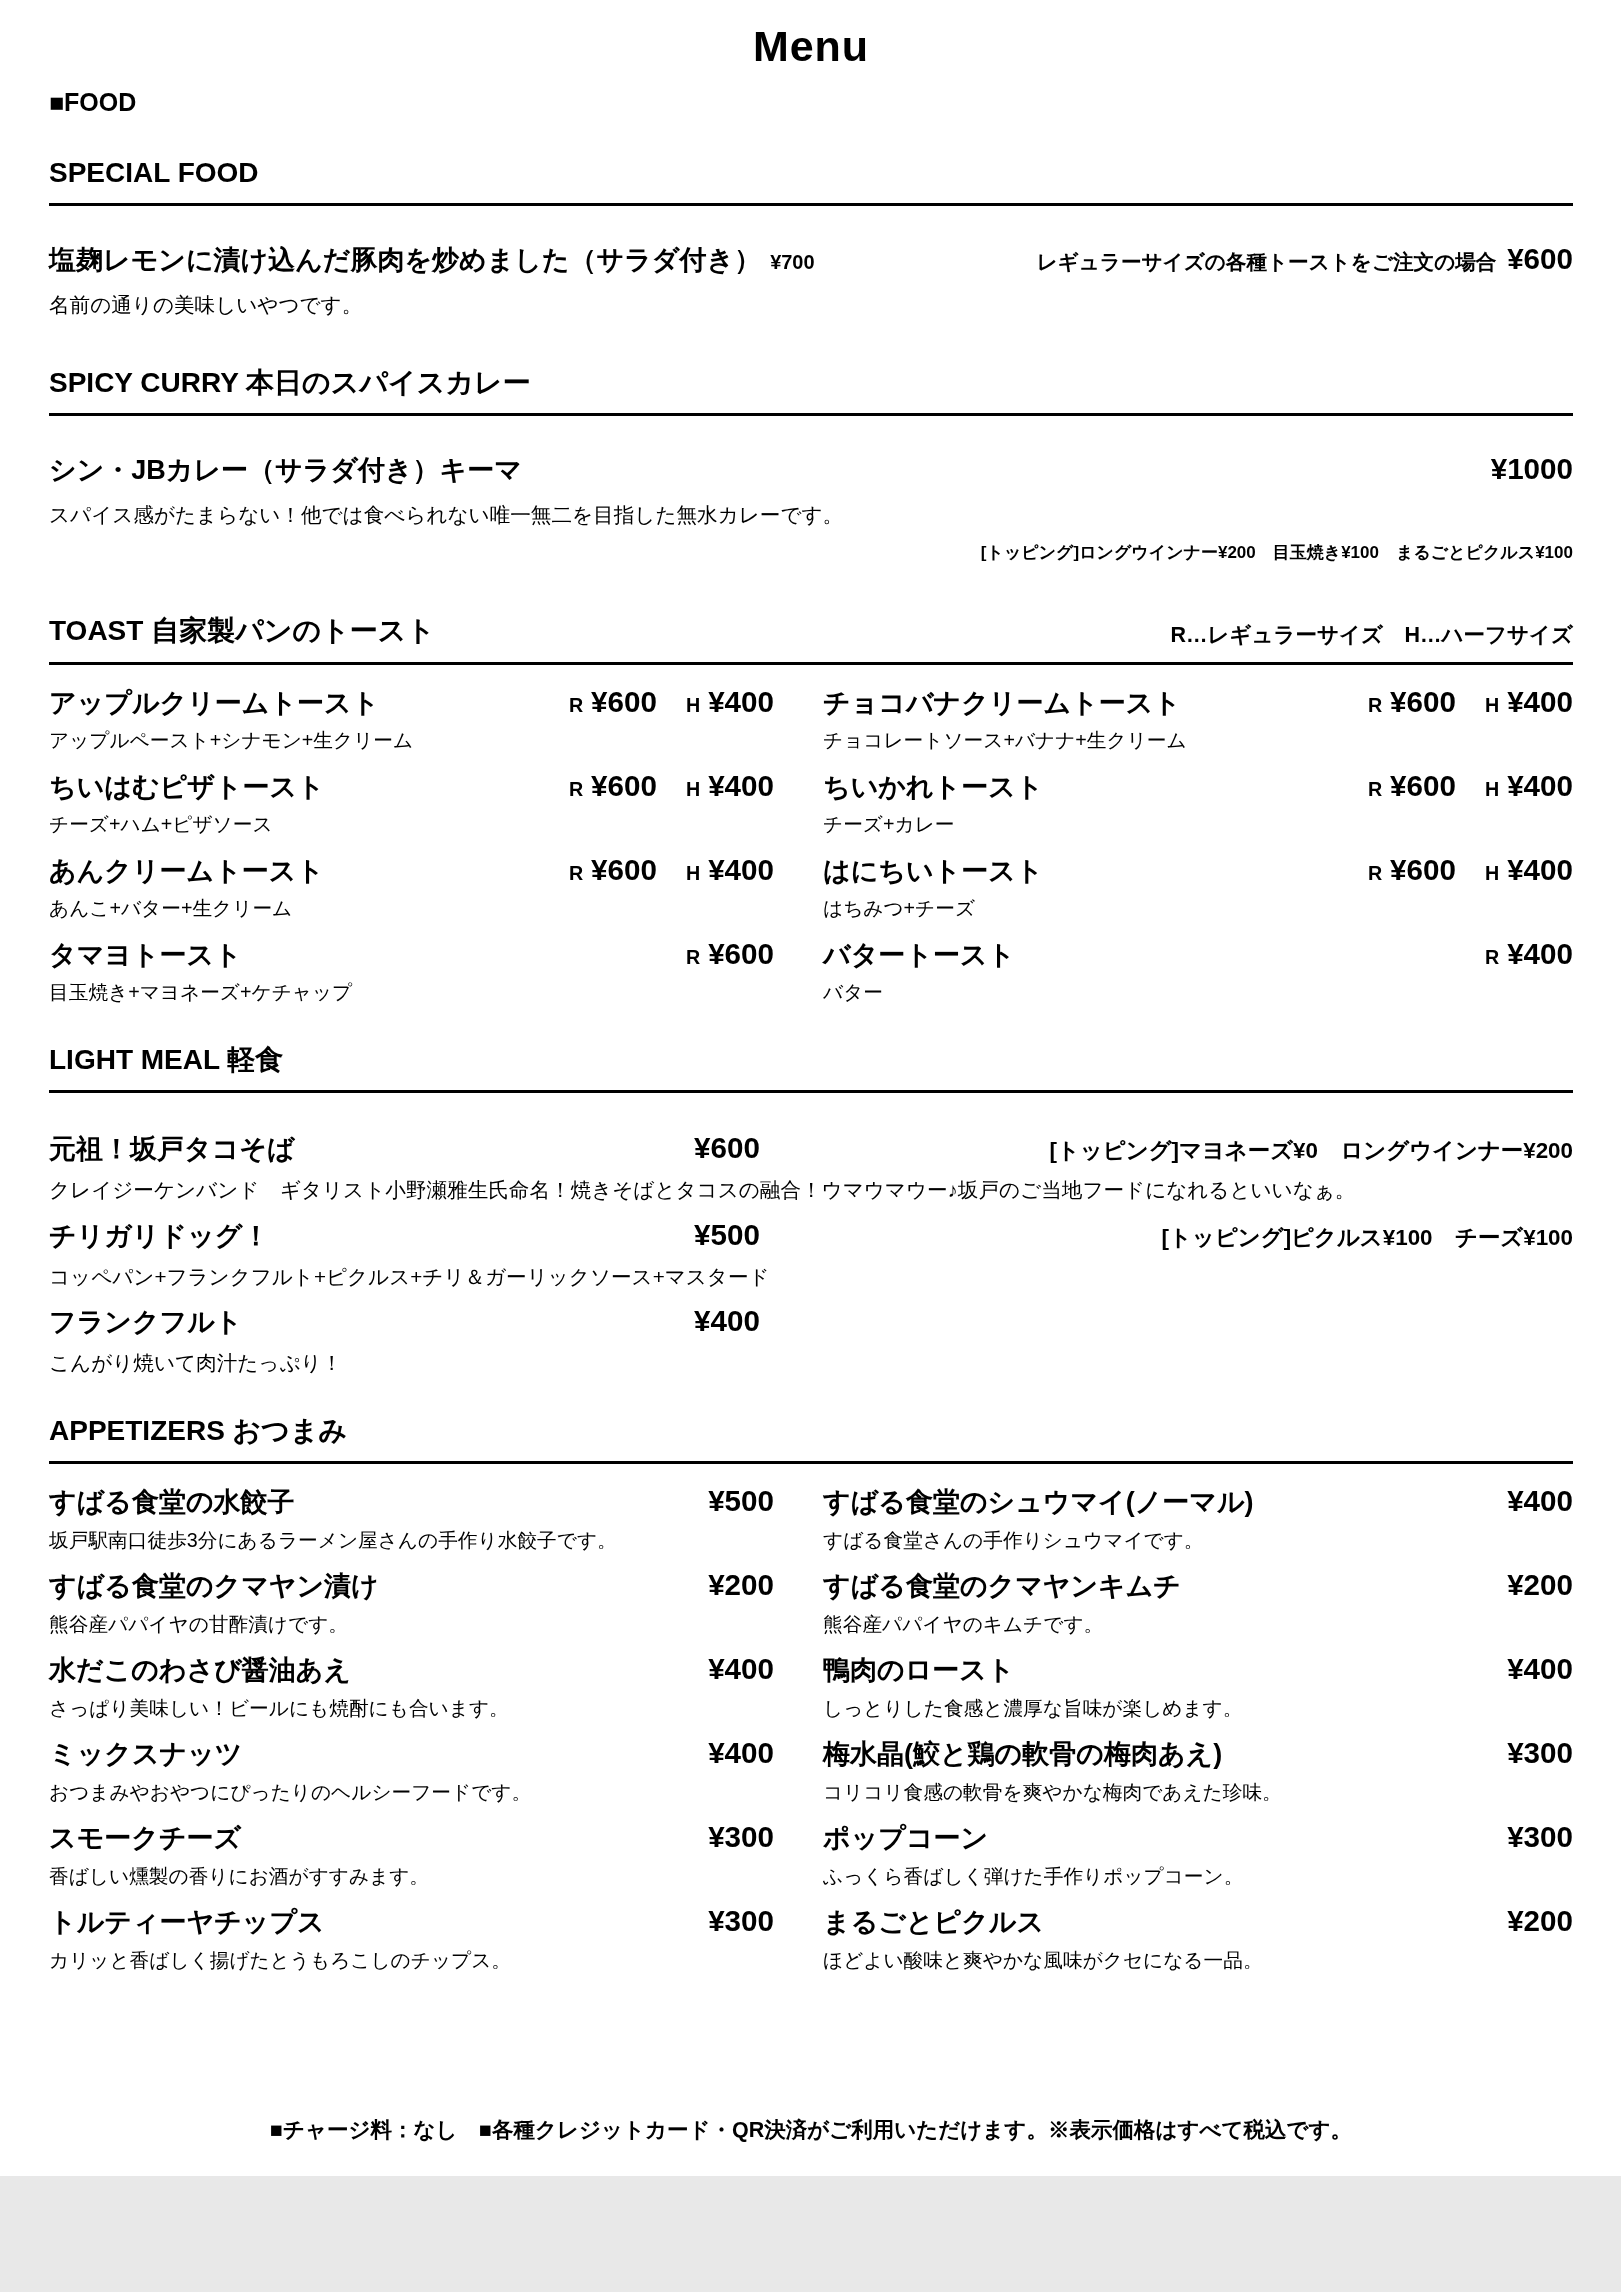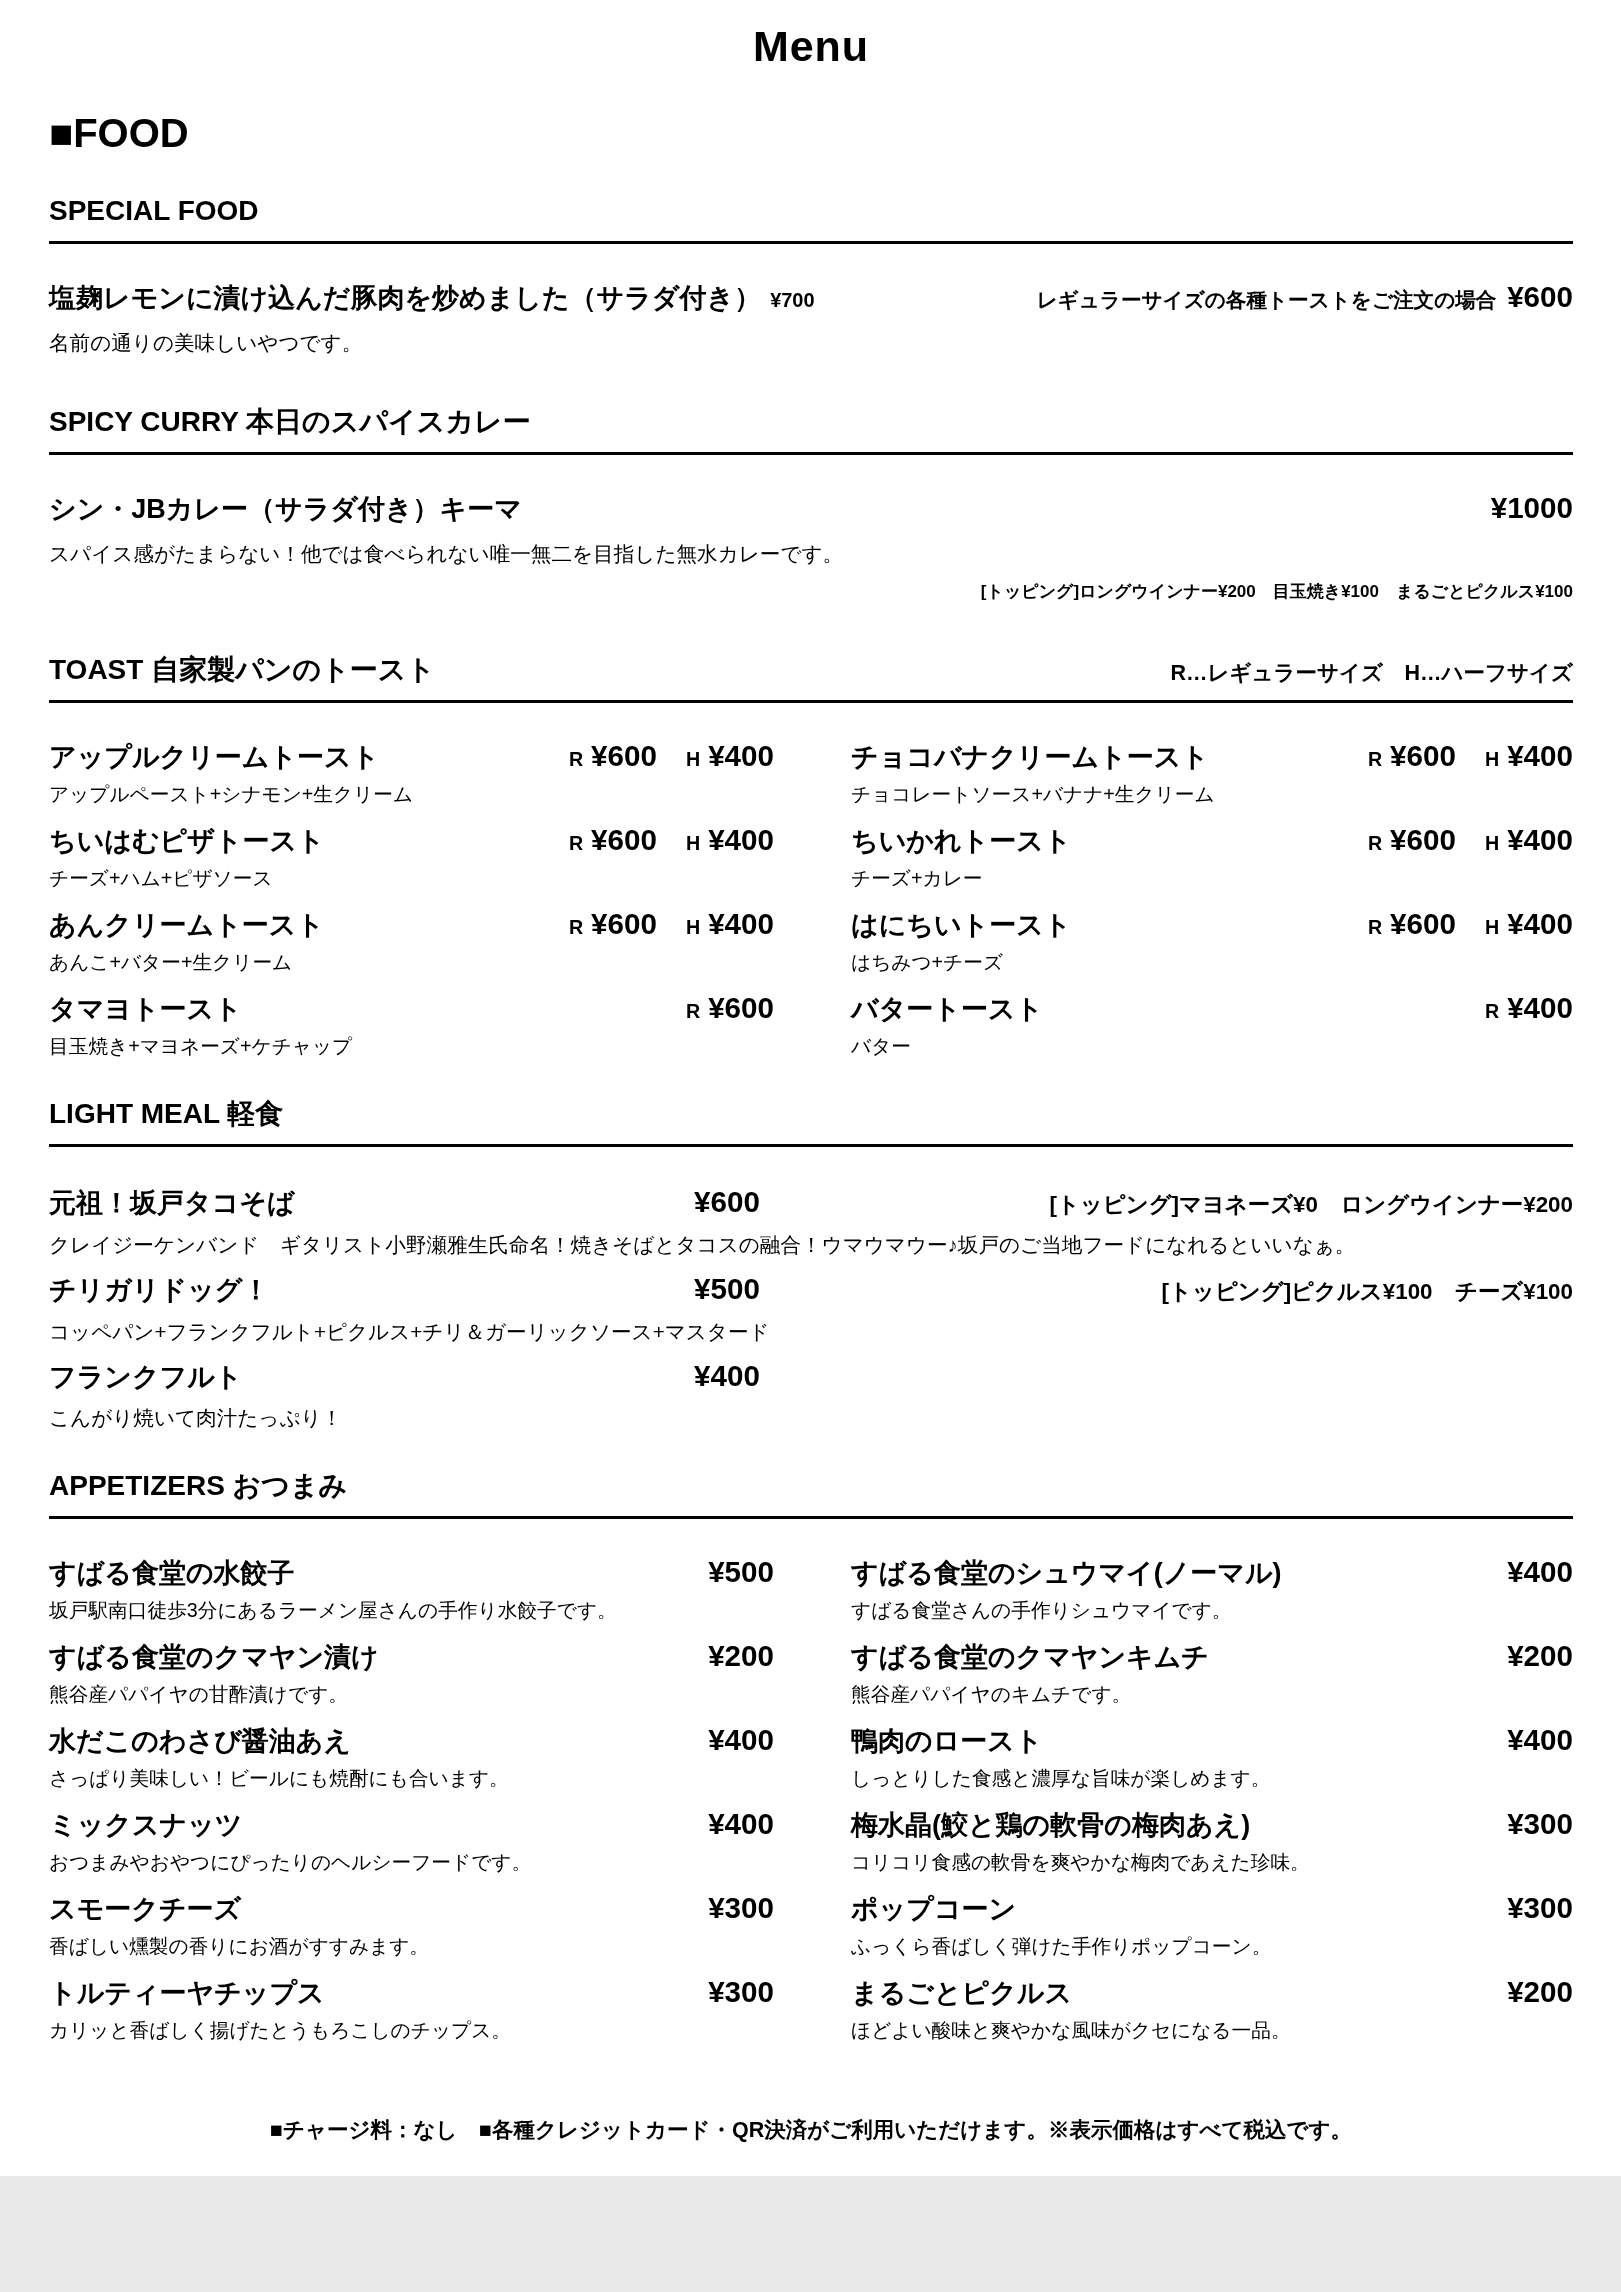--- a/index.html
+++ b/index.html
@@ -7,21 +7,21 @@
     width:1622px;height:2176px;position:relative;margin:0 auto;
     background:#ffffff;color:#000000;
     font-family:Liberation Sans, sans-serif;
     overflow:hidden;box-sizing:border-box;
   }
   .content{padding:0 49px;}
   .menu-title{
     text-align:center;font-size:43px;font-weight:700;
     padding-top:23px;line-height:1.1;letter-spacing:0.9px;
   }
-  .food-header{font-size:40px;font-weight:700;margin-top:41px;line-height:1.1;}
+  .food-header{font-size:25px;font-weight:700;margin-top:19px;line-height:1.1;}
   .section{margin-top:41px;}
   .section-head{
     display:flex;justify-content:space-between;align-items:flex-end;
   }
   .section-title{font-size:28px;font-weight:700;line-height:1.1;}
   .size-note{font-size:21.5px;font-weight:700;line-height:1.1;}
   .rule{border:none;border-top:3.6px solid #000;margin:14.3px 0 0 0;}
   .item-row{
     display:flex;justify-content:space-between;align-items:baseline;
     margin-top:36px;
@@ -30,21 +30,21 @@
   .inline-price{font-size:20px;font-weight:700;margin-left:9px;}
   .big-price{font-size:29.6px;font-weight:700;white-space:nowrap;}
   .side-note{font-size:20.6px;font-weight:700;white-space:nowrap;}
   .side-note .big-price{margin-left:10.7px;}
   .desc{font-size:20.6px;line-height:1.35;margin-top:14.3px;}
   .topping-line{
     text-align:right;font-size:17px;font-weight:700;margin-top:12.5px;
     white-space:pre;
   }
   
-  .cols{display:flex;gap:77px;margin-top:36px;}
+  .cols{display:flex;gap:49px;margin-top:20px;}
   .col{width:725px;flex:0 0 auto;}
   .col.right{flex:1 1 auto;width:auto;}
   .mi{margin-top:15px;}
   .mi:first-child{margin-top:0;}
   .mi-row{display:flex;justify-content:space-between;align-items:baseline;}
   .mi-name{font-size:27px;font-weight:700;line-height:1.2;white-space:nowrap;}
   .mi-prices{display:flex;gap:29px;align-items:baseline;white-space:nowrap;}
   .sz{font-size:19.7px;font-weight:700;margin-right:8px;}
   .amt{font-size:29.6px;font-weight:700;}
   .mi-desc{font-size:19.7px;line-height:1.3;margin-top:9px;}

